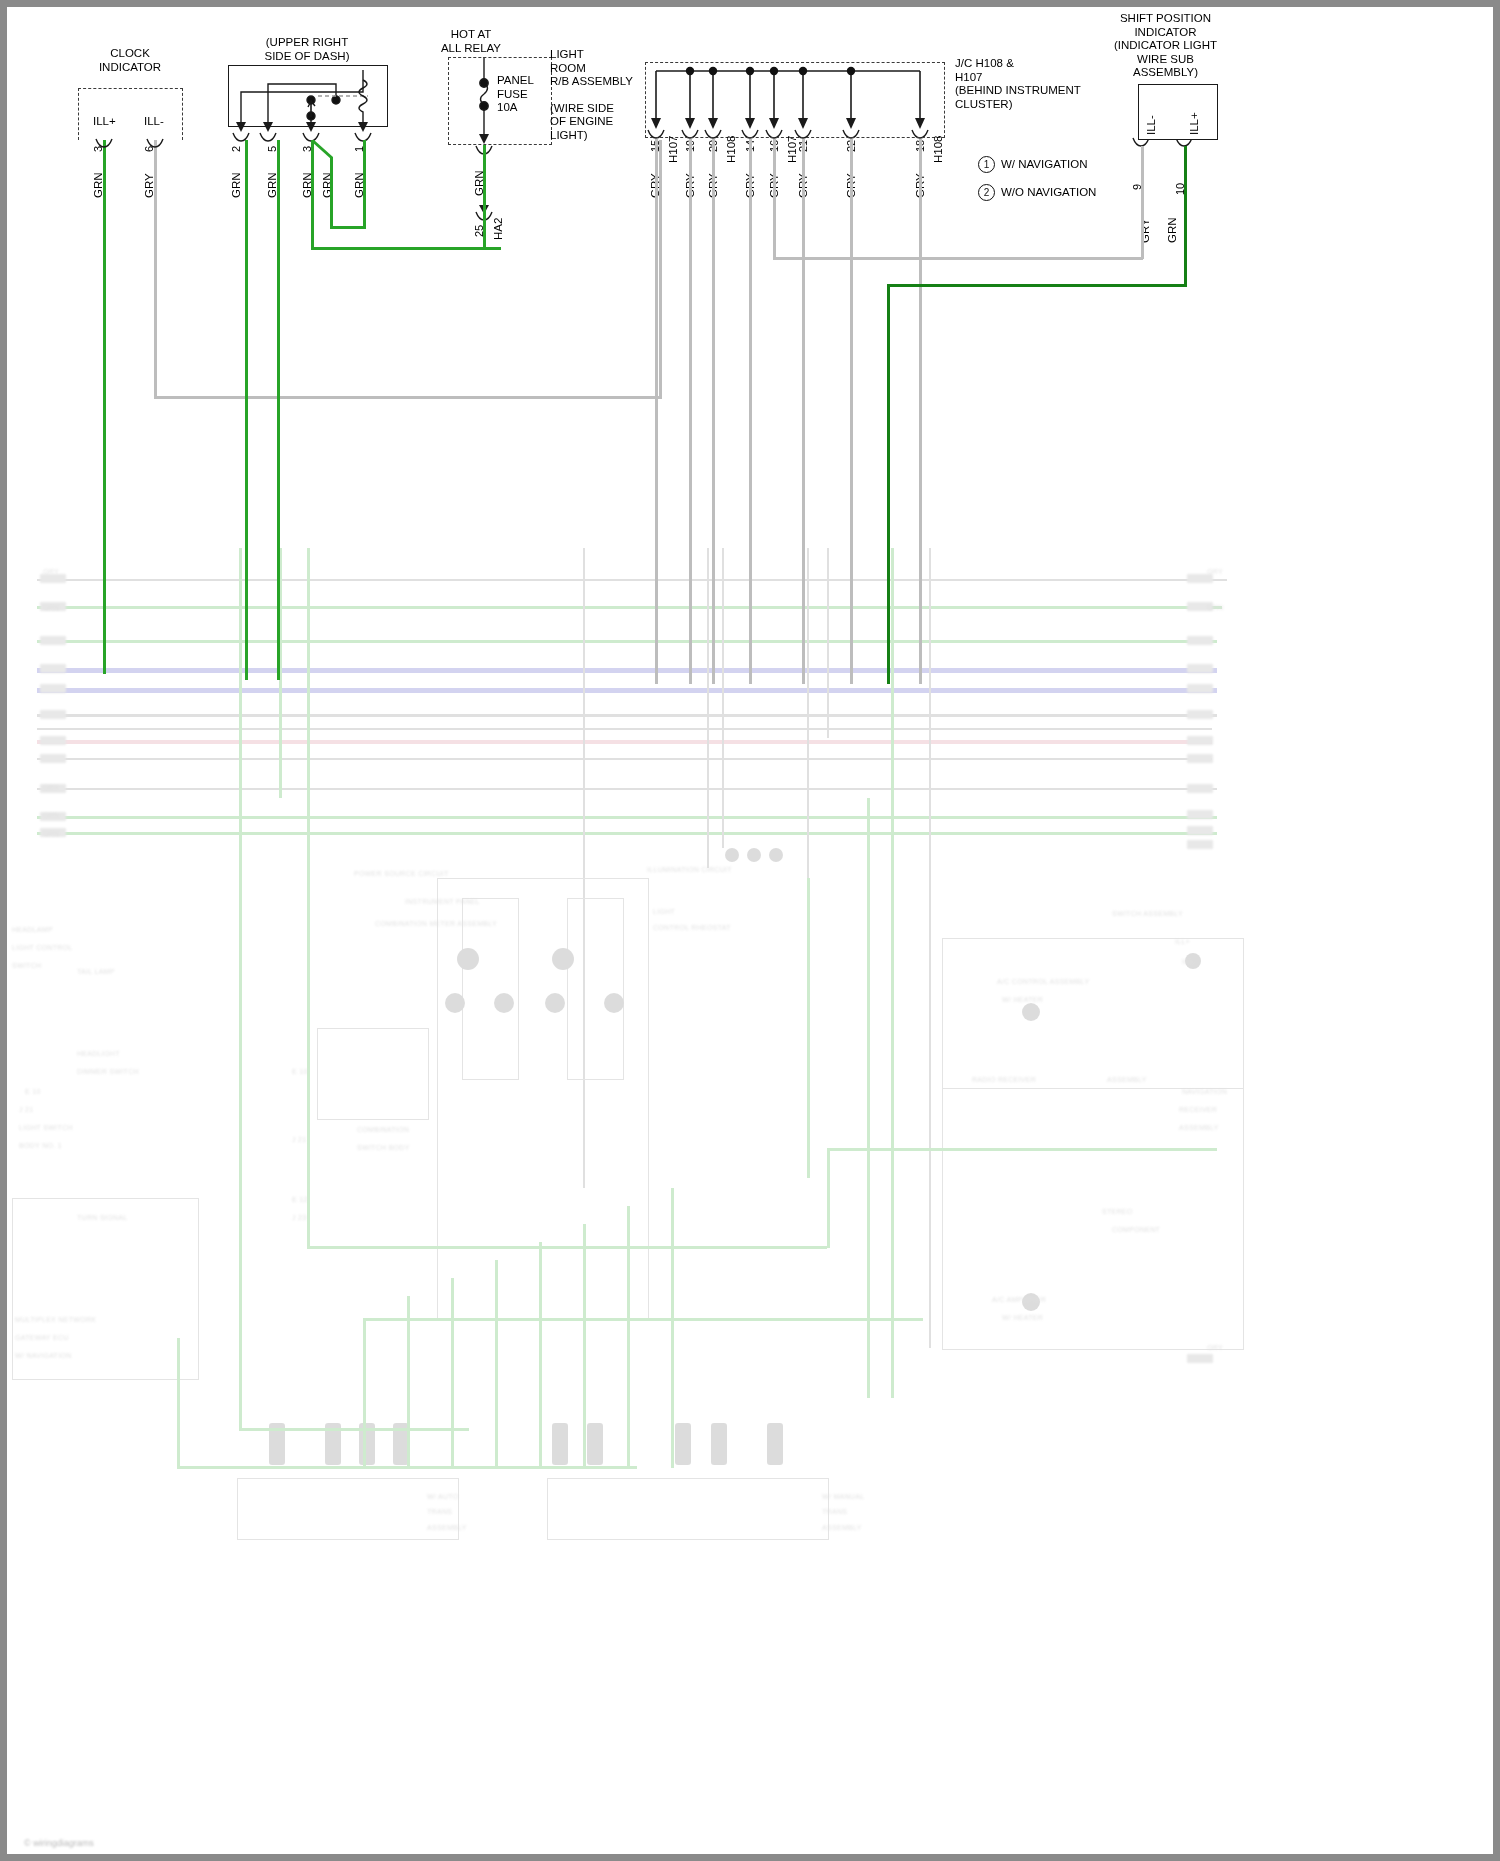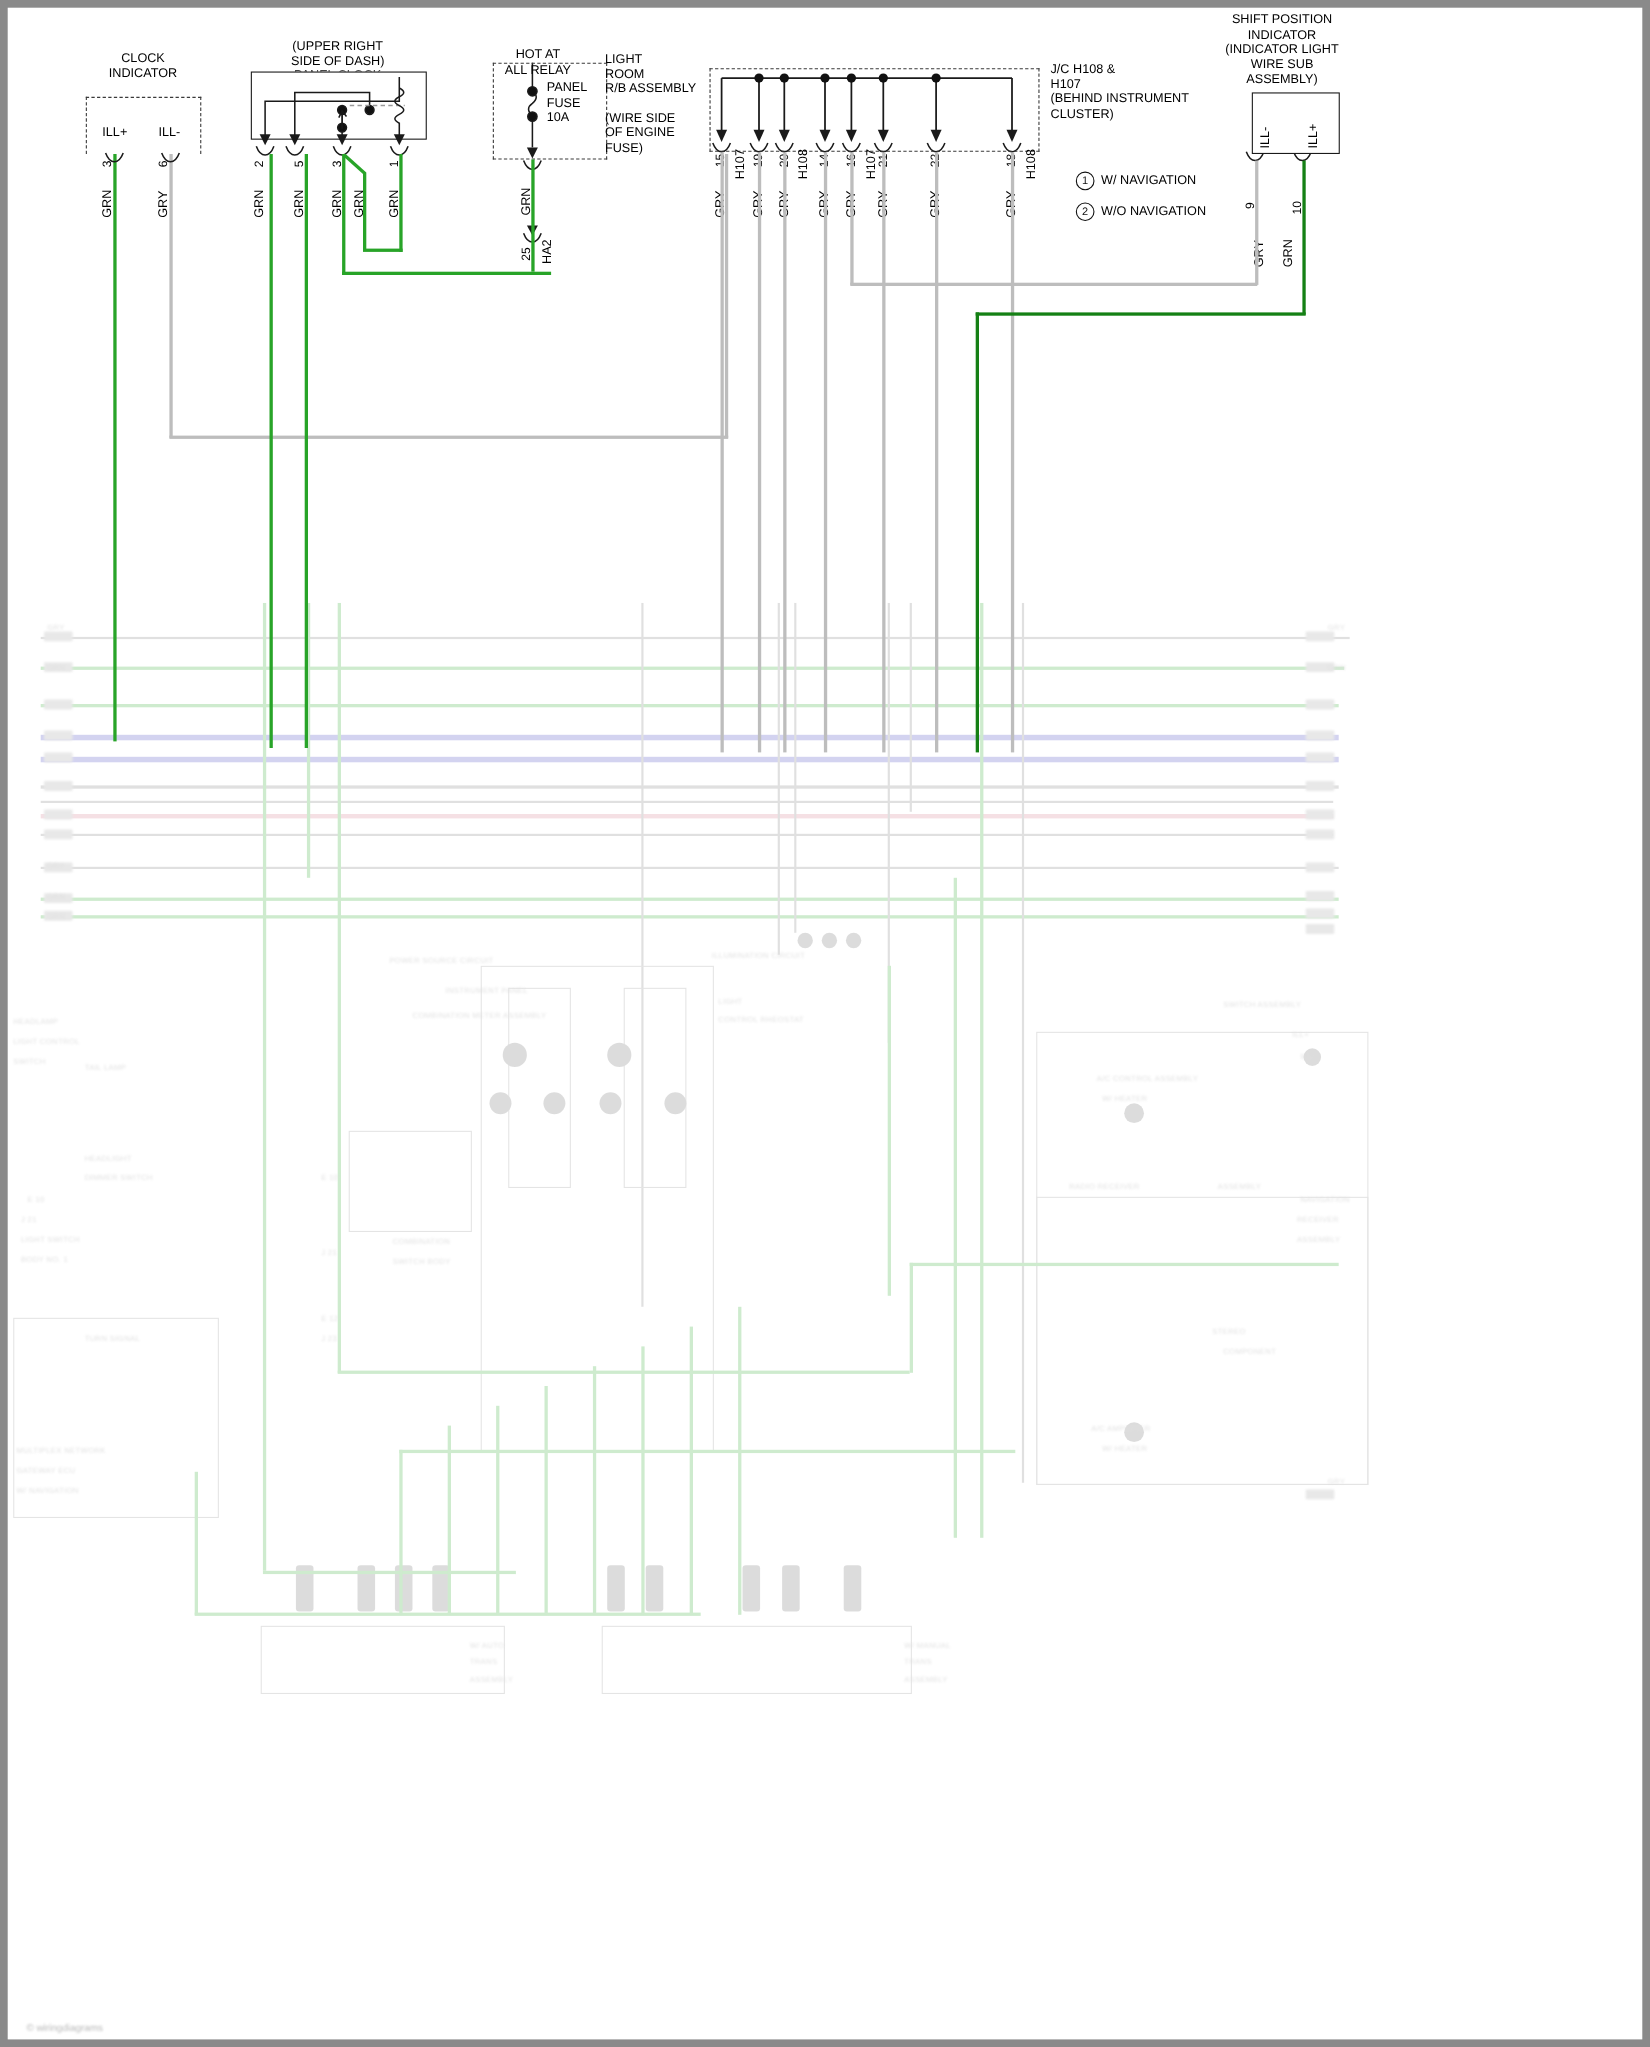--- a/index.html
+++ b/index.html
@@ -352,38 +352,38 @@
     <div class="wire wgrn" style="left:277px;top:140px;width:3px;height:540px;"></div>
     <div class="wire wgrn" style="left:311px;top:140px;width:3px;height:110px;"></div>
     <div class="wire wgrn" style="left:311px;top:247px;width:190px;height:3px;"></div>
     <div class="wire wgrn" style="left:330px;top:157px;width:3px;height:71px;"></div>
     <div class="wire wgrn" style="left:330px;top:226px;width:36px;height:3px;"></div>
     <div class="wire wgrn" style="left:363px;top:140px;width:3px;height:89px;"></div>
     <svg class="lay" width="1500" height="1861" style="pointer-events:none;">
       <path d="M313,141 L332,158" stroke="#28a428" stroke-width="3" fill="none"></path>
     </svg>
 
-    <div class="lblc" style="left:434px;top:28px;width:110px;margin-top:16px;">
+    <div class="lblc" style="left:416px;top:28px;width:110px;">
       <div>HOT AT</div>
       <div>ALL RELAY</div>
     </div>
     <div class="boxdash" style="left:448px;top:57px;width:104px;height:88px;"></div>
     <div class="lbl" style="left:497px;top:74px;">
       <div>PANEL</div>
       <div>FUSE</div>
       <div>10A</div>
     </div>
     <div class="lbl" style="left:550px;top:48px;">
       <div>LIGHT</div>
       <div>ROOM</div>
       <div>R/B ASSEMBLY</div>
       <div style="height:13px;"></div>
       <div>(WIRE SIDE</div>
       <div>OF ENGINE</div>
-      <div>FUSE)</div>
+      <div>LIGHT)</div>
     </div>
     <div class="vlbl" style="left:473px;top:196px;">GRN</div>
     <div class="pin" style="left:473px;top:237px;">25</div>
     <div class="vlbl" style="left:492px;top:240px;">HA2</div>
     <div class="wire wgrn" style="left:483px;top:145px;width:3px;height:102px;"></div>
 
     <div class="boxdash" style="left:645px;top:62px;width:300px;height:76px;"></div>
     <div class="lbl" style="left:955px;top:57px;">
       <div>J/C H108 &amp;</div>
       <div>H107</div>

